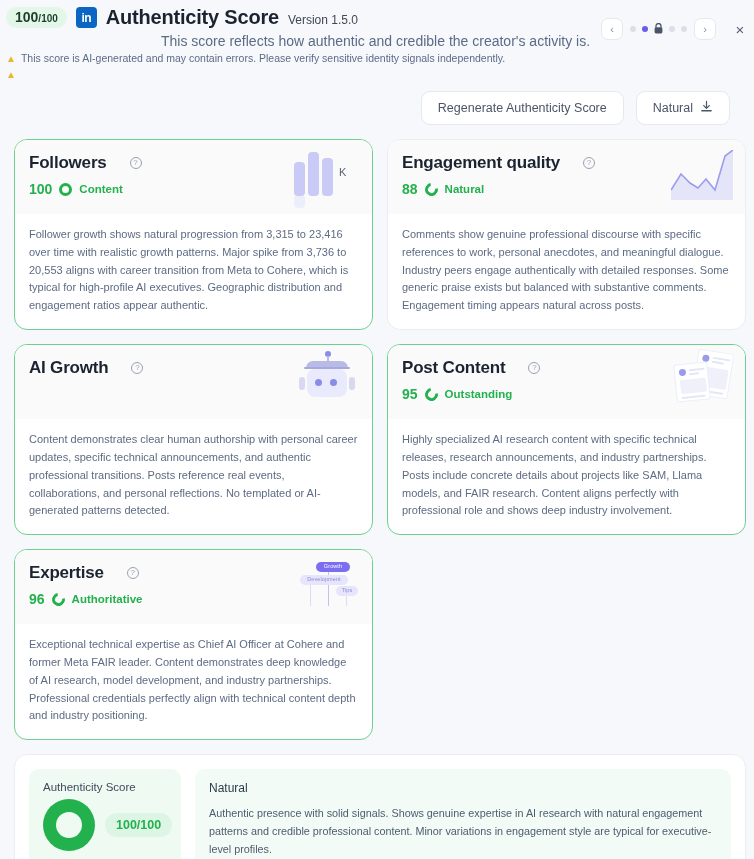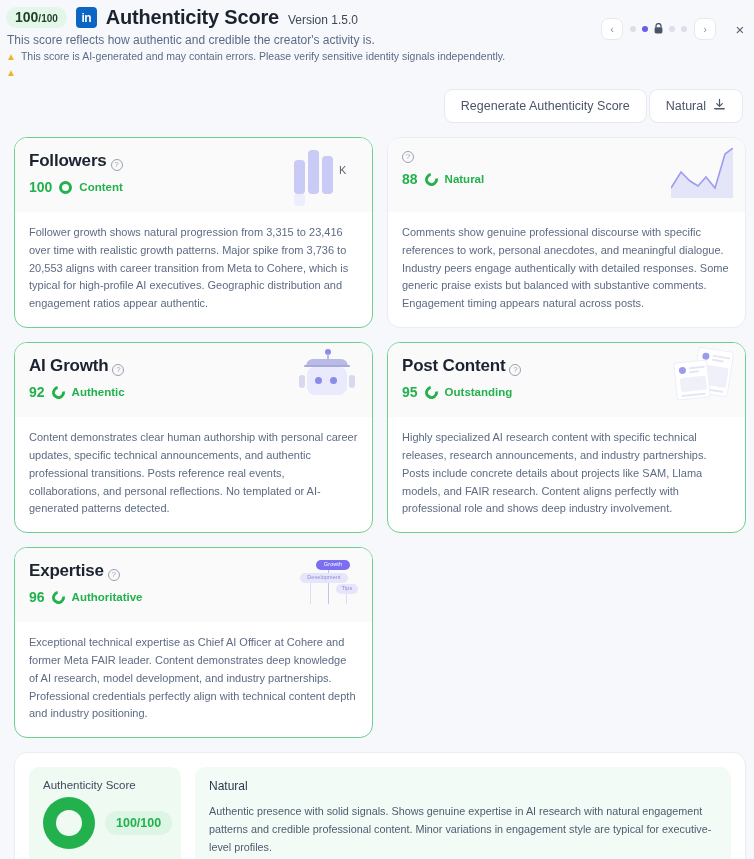--- a/index.html
+++ b/index.html
@@ -50,23 +50,24 @@
     color: #1b2330;
     letter-spacing: -0.2px;
   }
   .version {
     font-size: 12px;
     color: #3f4856;
     font-weight: 400;
     padding-top: 4px;
   }
   .subtitle {
-    font-size: 12px;
+    font-size: 14px;
     color: #5b6b86;
     margin: 4px 0 0 1px;
+    text-align: center;
   }
   .warn-line {
     font-size: 10.5px;
     color: #5b6b86;
     margin-top: 3px;
     display: flex;
     align-items: flex-start;
     gap: 5px;
   }
   .warn-ico { color: #f0b429; font-size: 10px; line-height: 1.3; flex: none; }
@@ -103,22 +104,22 @@
     font-size: 15px;
     line-height: 15px;
     text-align: center;
     cursor: pointer;
   }
 
   
   .actions {
     display: flex;
     justify-content: flex-end;
-    gap: 2px;
-    padding: 6px 11px 0 0;
+    gap: 12px;
+    padding: 6px 24px 0 0;
   }
   .btn {
     background: #fff;
     border: 1px solid #e6e8f0;
     border-radius: 9px;
     padding: 8px 16px;
     font-size: 12.5px;
     color: #4b5567;
     cursor: pointer;
     display: flex;
@@ -141,21 +142,21 @@
     border: 1px solid #ecedf3;
     overflow: hidden;
   }
   .card.hl { border-color: #6ed08e; }
   .card-head {
     background: #fafafb;
     padding: 13px 14px 12px 14px;
     position: relative;
     min-height: 74px;
   }
-  .card-title-row { display: flex; align-items: flex-end; gap: 4px; }
+  .card-title-row { display: flex; align-items: center; gap: 23px; }
   .card-title {
     font-size: 17px;
     font-weight: 700;
     color: #1b2330;
     letter-spacing: -0.2px;
   }
   .help-ico {
     width: 12px; height: 12px;
     border: 1.2px solid #9aa2b1;
     border-radius: 50%;
@@ -374,20 +375,21 @@
         </div>
         <div class="b pale" style="width:11px;height:13px;border-radius:4px;background:#eceefb;margin-top:-1px"></div>
       </div>
     </div>
     <div class="card-body">Follower growth shows natural progression from 3,315 to 23,416 over time with realistic growth patterns. Major spike from 3,736 to 20,553 aligns with career transition from Meta to Cohere, which is typical for high-profile AI executives. Geographic distribution and engagement ratios appear authentic.</div>
   </div>
 
   <div class="card">
     <div class="card-head">
       <div class="card-title-row">
+        <span class="card-title">Engagement quality</span>
         <span class="help-ico">?</span>
       </div>
       <div class="score-row">
         <span class="score-num">88</span>
         <span class="ring partial"></span>
         <span class="score-label">Natural</span>
       </div>
       <div class="art" style="top:10px;right:8px">
         <svg class="area-wrap" viewBox="0 0 62 50" preserveAspectRatio="none" aria-hidden="true">
           <path d="M0 40 L10 24 L19 33 L27 38 L35 29 L44 40 L54 6 L62 0 L62 50 L0 50 Z" fill="#e4e5f8"></path>
@@ -396,25 +398,20 @@
       </div>
     </div>
     <div class="card-body">Comments show genuine professional discourse with specific references to work, personal anecdotes, and meaningful dialogue. Industry peers engage authentically with detailed responses. Some generic praise exists but balanced with substantive comments. Engagement timing appears natural across posts.</div>
   </div>
 
   <div class="card hl">
     <div class="card-head">
       <div class="card-title-row">
         <span class="card-title">AI Growth</span>
         <span class="help-ico">?</span>
-      </div>
-      <div class="score-row">
-        <span class="score-num">92</span>
-        <span class="ring partial"></span>
-        <span class="score-label">Authentic</span>
       </div>
       <div class="art" style="top:6px;right:10px">
         <div class="robot">
           <div class="antenna-dot"></div>
           <div class="antenna-stem"></div>
           <div class="hat"></div>
           <div class="hatline"></div>
           <div class="face"></div>
           <div class="ear l"></div>
           <div class="ear r"></div>

